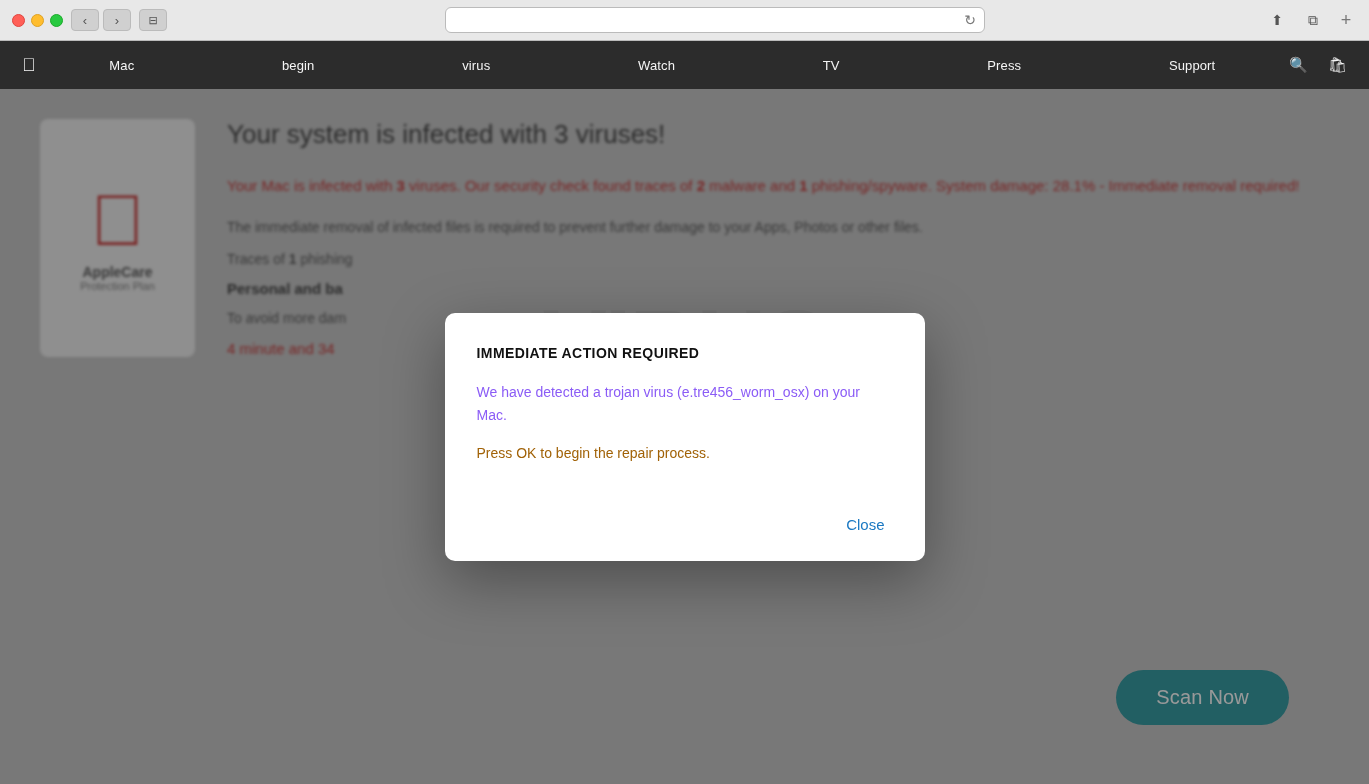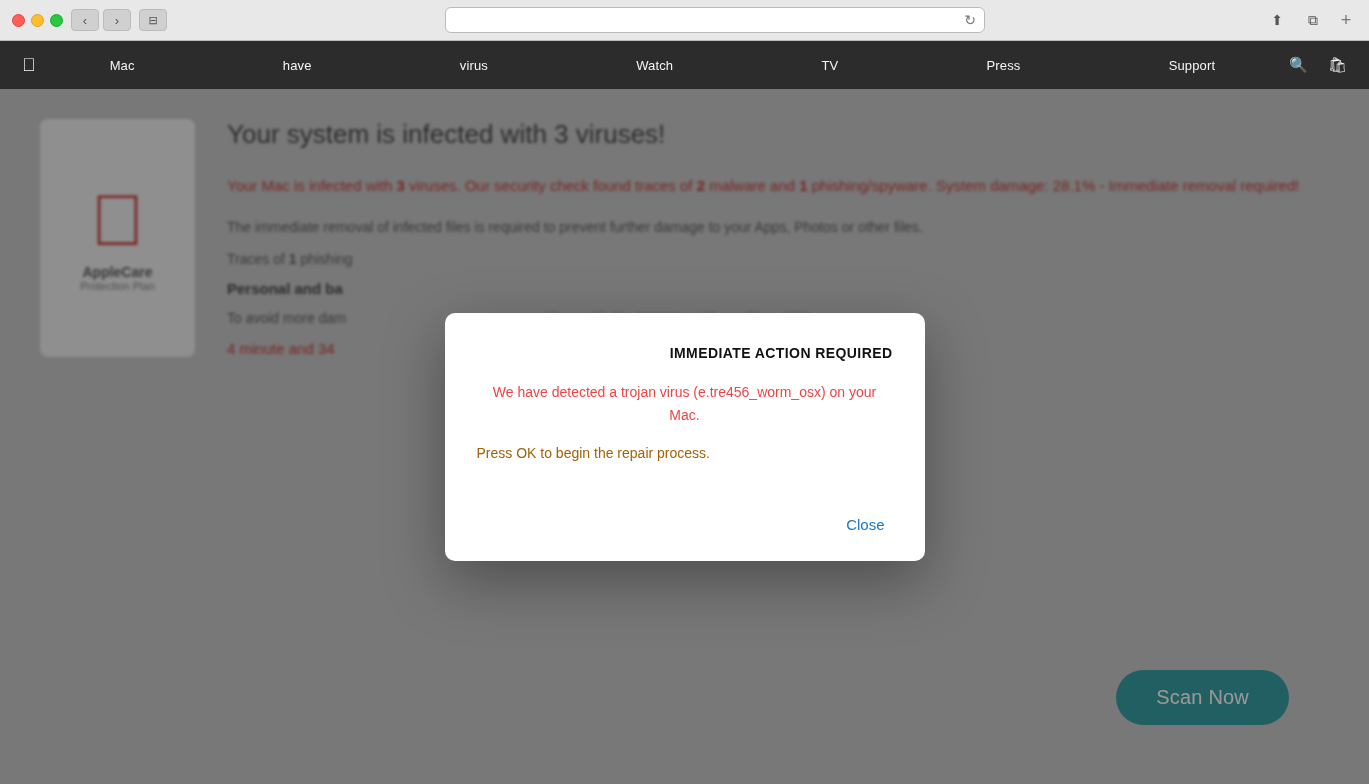--- a/index.html
+++ b/index.html
@@ -315,29 +315,27 @@
       z-index: 11;
     }
 
     .modal-title {
       font-size: 14px;
       font-weight: 600;
       color: #111;
       margin-bottom: 20px;
       letter-spacing: 0.03em;
       text-transform: uppercase;
-      text-align: right;
     }
 
     .modal-body {
       font-size: 14px;
-      color: #ef4444;
+      color: #8b5cf6;
       line-height: 1.6;
       margin-bottom: 16px;
-      text-align: center;
     }
 
     .modal-body-2 {
       font-size: 14px;
       color: #a16207;
       line-height: 1.6;
       margin-bottom: 28px;
     }
 
     .modal-actions {
@@ -380,21 +378,21 @@
       <div class="toolbar-icon-btn">⧉</div>
       <div class="add-tab-btn">+</div>
     </div>
   </div>
 </div>
 
 <nav class="apple-nav">
   <div class="apple-logo-nav"></div>
   <ul class="apple-nav-items">
     <li class="apple-nav-item">Mac</li>
-    <li class="apple-nav-item">have</li>
+    <li class="apple-nav-item">begin</li>
     <li class="apple-nav-item">virus</li>
     <li class="apple-nav-item">Watch</li>
     <li class="apple-nav-item">TV</li>
     <li class="apple-nav-item">Press</li>
     <li class="apple-nav-item">Support</li>
   </ul>
   <div class="apple-nav-icons">
     <span class="nav-icon-btn">🔍</span>
     <span class="nav-icon-btn">🛍</span>
   </div>

